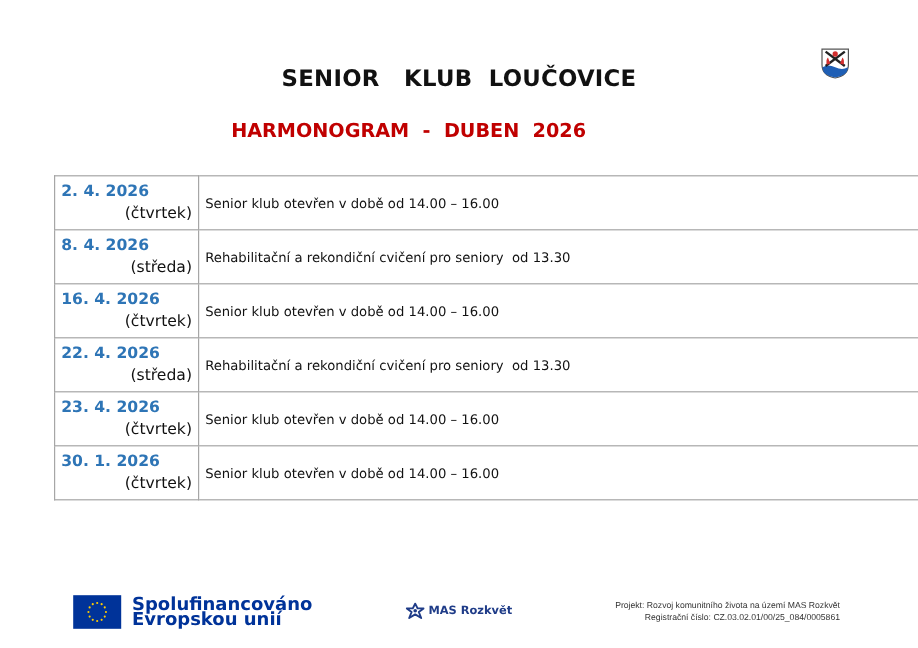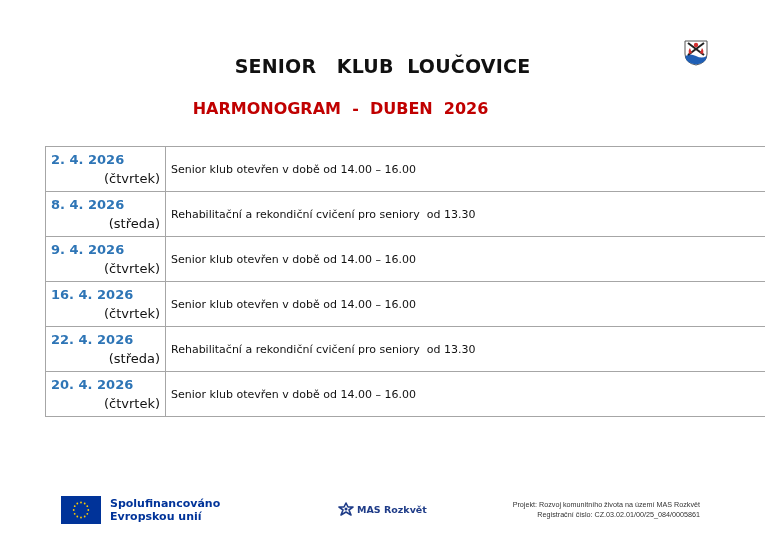--- a/index.html
+++ b/index.html
@@ -9,21 +9,21 @@
   .crest { position:absolute; left:684px; top:40px; width:24px; height:26px; }
   table.sched { position:absolute; left:45px; top:146px; width:722px; border-collapse:collapse; }
   table.sched td { border:1px solid #a6a6a6; padding:0 5px; vertical-align:middle; }
   table.sched tr { height:45px; }
   td.date { width:109px; line-height:19px; font-family:"DejaVu Sans", sans-serif; font-size:13px; }
   .d { color:#2e75b6; font-weight:bold; display:block; }
   .w { color:#111; display:block;text-align:right; }
   td.desc { font-family:"DejaVu Sans", sans-serif; font-size:11px; color:#111; padding-left:6px; white-space:pre; }
   .eu { position:absolute; left:61px; top:496px; display:flex; align-items:center; }
   .flag { width:40px; height:28px; background:#003399; position:relative; }
-  .eu-text { margin-left:9px; font-family:"DejaVu Sans", sans-serif; font-size:11px; color:#003399; line-height:13px; font-weight:bold; }
+  .eu-text { margin-left:9px; font-family:"DejaVu Sans", sans-serif; font-size:15px; color:#003399; line-height:13px; font-weight:bold; }
   .mas { position:absolute; left:338px; top:502px; display:flex; align-items:center; }
   .mas-text { margin-left:3px; font-family:"DejaVu Sans", sans-serif; font-weight:bold; font-size:9.5px; color:#1f3c88; }
   .proj { position:absolute; left:500px; top:500px; width:200px; text-align:right; font-family:"Liberation Sans", sans-serif; font-size:7.2px; color:#333; line-height:10px; }
 </style>
 </head>
 <body>
 
 <div class="title">SENIOR   KLUB  LOUČOVICE</div>
 <div class="subtitle">HARMONOGRAM  -  DUBEN  2026</div>
 
@@ -48,42 +48,42 @@
     </tr>
     <tr>
       <td class="date">
         <span class="d">8. 4. 2026</span>
         <span class="w">(středa)</span>
       </td>
       <td class="desc">Rehabilitační a rekondiční cvičení pro seniory  od 13.30</td>
     </tr>
     <tr>
       <td class="date">
-        <span class="d">9. 4. 2026</span>
-        <span class="w">(čtvrtek)</span>
-      </td>
-      <td class="desc">Senior klub otevřen v době od 14.00 – 16.00</td>
-    </tr>
-    <tr>
-      <td class="date">
         <span class="d">16. 4. 2026</span>
         <span class="w">(čtvrtek)</span>
       </td>
       <td class="desc">Senior klub otevřen v době od 14.00 – 16.00</td>
     </tr>
     <tr>
       <td class="date">
         <span class="d">22. 4. 2026</span>
         <span class="w">(středa)</span>
       </td>
       <td class="desc">Rehabilitační a rekondiční cvičení pro seniory  od 13.30</td>
     </tr>
     <tr>
       <td class="date">
-        <span class="d">20. 4. 2026</span>
+        <span class="d">23. 4. 2026</span>
+        <span class="w">(čtvrtek)</span>
+      </td>
+      <td class="desc">Senior klub otevřen v době od 14.00 – 16.00</td>
+    </tr>
+    <tr>
+      <td class="date">
+        <span class="d">30. 1. 2026</span>
         <span class="w">(čtvrtek)</span>
       </td>
       <td class="desc">Senior klub otevřen v době od 14.00 – 16.00</td>
     </tr>
   </tbody>
 </table>
 
 <div class="eu">
   <div class="flag">
     <svg width="40" height="28" viewBox="0 0 40 28">

